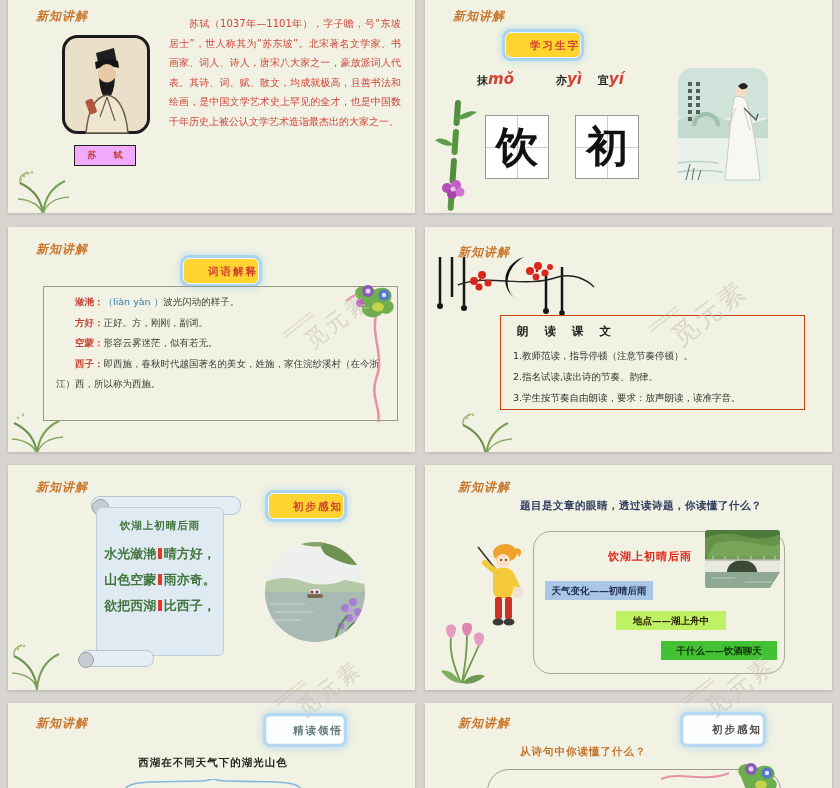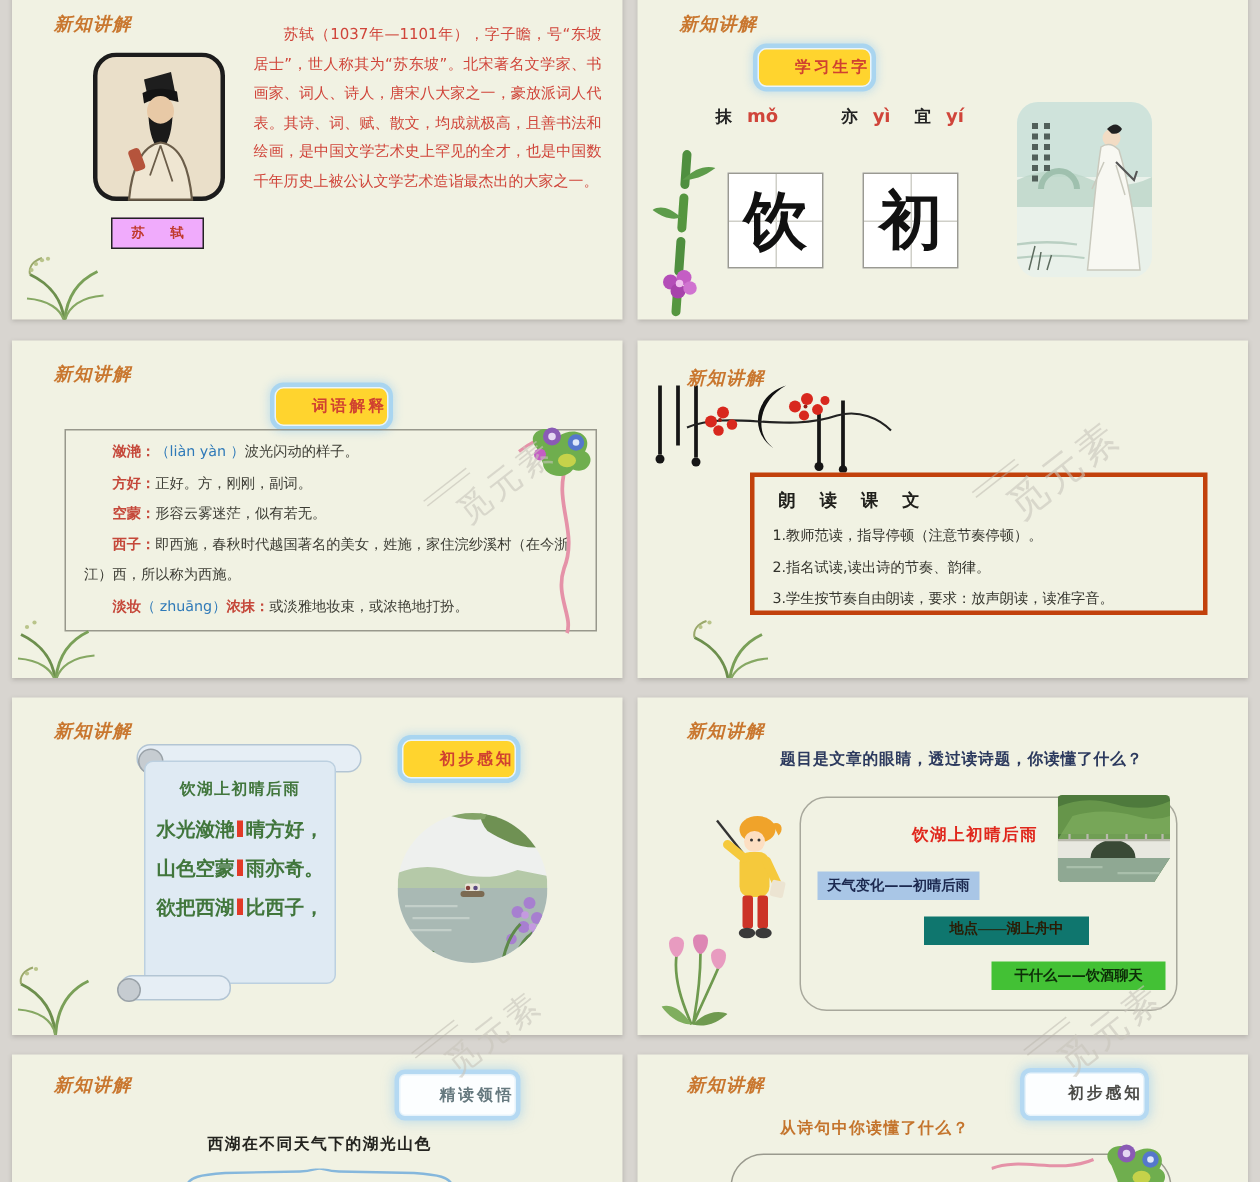--- a/index.html
+++ b/index.html
@@ -22,34 +22,34 @@
       background:rgba(185,182,172,.5);box-shadow:0 4px 0 rgba(185,182,172,.5);transform:rotate(0deg);}
   
   .bio{position:absolute;left:161px;top:26px;width:232px;font-size:10px;line-height:19.5px;
        color:#d0453a;text-align:justify;text-indent:2em;margin:0;}
   .portrait{position:absolute;left:54px;top:47px;}
   .plabel{position:absolute;left:66px;top:157px;width:60px;background:#f0abfc;border:1.5px solid #222;
           color:#c03a2e;font-size:9px;font-weight:bold;text-align:center;padding:3px 0;letter-spacing:7px;text-indent:7px;}
   
   .pyrow{position:absolute;left:52px;top:82px;display:flex;align-items:baseline;}
   .pyrow .hz{font-size:11px;font-weight:bold;color:#222;}
-  .pyrow .py{font-size:12px;font-weight:bold;color:#d0453a;margin-left:10px;}
+  .pyrow .py{font-size:15px;font-weight:bold;color:#d0453a;font-style:italic;}
   .gridbox{position:absolute;width:62px;height:62px;background:#fff;border:1.5px solid #9a9a92;}
   .gridbox .vline{position:absolute;left:50%;top:0;width:1px;height:100%;background:#cfcfc8;}
   .gridbox .hline{position:absolute;top:50%;left:0;height:1px;width:100%;background:#cfcfc8;}
   .gridbox .gchar{position:absolute;inset:0;display:flex;align-items:center;justify-content:center;
                   font-size:42px;font-weight:bold;color:#111;}
   
   .defbox{position:absolute;left:35px;top:59px;width:355px;height:135px;border:1px solid #98988c;
           padding:5px 12px 0 12px;box-sizing:border-box;}
   .defline{margin:0;font-size:9.5px;line-height:20.5px;color:#3c3c34;text-indent:2em;}
   .defline .term{color:#c5483a;font-weight:bold;}
   .defline .py{color:#2e79b8;}
   
-  .readbox{position:absolute;left:75px;top:88px;width:305px;height:95px;border:3px solid #c2410c;
+  .readbox{position:absolute;left:75px;top:88px;width:305px;height:95px;border:1px solid #c2410c;
            padding:8px 12px;box-sizing:border-box;}
   .readtitle{font-size:11.5px;font-weight:bold;color:#20201c;letter-spacing:6px;margin:0 0 6px 4px;}
   .readitem{margin:0;font-size:9.5px;line-height:21px;color:#33332c;}
   
   .scrollbody{position:absolute;left:88px;top:42px;width:126px;height:147px;background:#dfeaf3;
               border:1px solid #bcd0e0;border-radius:6px;}
   .rolltop{position:absolute;left:83px;top:31px;width:148px;height:17px;background:#e6eef5;
            border:1px solid #b3c5d4;border-radius:9px;}
   .rollbot{position:absolute;left:72px;top:185px;width:72px;height:15px;background:#e6eef5;
            border:1px solid #b3c5d4;border-radius:8px;}
@@ -61,21 +61,21 @@
   .circphoto{position:absolute;left:257px;top:77px;width:100px;height:100px;border-radius:50%;overflow:hidden;}
   
   .question6{position:absolute;left:95px;top:34px;width:305px;font-size:10.5px;font-weight:bold;
              color:#2c3a5e;letter-spacing:0.5px;}
   .mapbox{position:absolute;left:108px;top:66px;width:250px;height:141px;border:1px solid #a8a89c;
           border-radius:18px;}
   .mtitle{position:absolute;left:150px;top:84px;width:150px;text-align:center;font-size:11px;
           font-weight:bold;color:#e0271c;letter-spacing:1px;}
   .tag{position:absolute;height:19px;line-height:19px;text-align:center;font-size:9.5px;font-weight:bold;}
   .tag-blue{left:120px;top:116px;width:108px;background:#a9c6e6;color:#1c2950;}
-  .tag-orange{left:191px;top:146px;width:110px;background:#0f766e;color:#2a1c05;font-family:Liberation Serif, serif;}
+  .tag-orange{left:191px;top:146px;width:110px;background:#bef264;color:#2a1c05;}
   .tag-green{left:236px;top:176px;width:116px;background:#43c135;color:#0d2e08;}
   .bridgephoto{position:absolute;left:280px;top:65px;width:75px;height:58px;border-radius:3px;overflow:hidden;
                clip-path:polygon(0 0,100% 0,100% 72%,86% 100%,0 100%);}
   
   .text7{position:absolute;left:100px;top:53px;width:210px;text-align:center;font-size:10.5px;
          font-weight:bold;color:#24241f;letter-spacing:1px;}
   .question8{position:absolute;left:95px;top:42px;font-size:10.5px;font-weight:bold;color:#c4742c;letter-spacing:1px;}
   .box8{position:absolute;left:62px;top:66px;width:292px;height:150px;border:1px solid #9a9a8e;border-radius:22px;}
   .decor{position:absolute;}
 </style>
@@ -182,21 +182,20 @@
   </section>
 
   <section class="slide" style="left:8px;top:227px;">
     <div class="hdr">新知讲解</div>
     <div class="ybtn" style="left:175px;top:31px;width:74px;height:24px;">词语解释</div>
     <div class="defbox">
       <p class="defline"><span class="term">潋滟：</span><span class="py">（liàn yàn ）</span><span>波光闪动的样子。</span></p>
       <p class="defline"><span class="term">方好：</span><span>正好。方，刚刚，副词。</span></p>
       <p class="defline"><span class="term">空蒙：</span><span>形容云雾迷茫，似有若无。</span></p>
       <p class="defline"><span class="term">西子：</span><span>即西施，春秋时代越国著名的美女，姓施，家住浣纱溪村（在今浙江）西，所以称为西施。</span></p>
-      <p class="defline"><span class="term">淡妆</span><span class="py">（ zhuāng）</span><span class="term">浓抹：</span><span>或淡雅地妆束，或浓艳地打扮。</span></p>
     </div>
     <svg class="decor" style="left:330px;top:52px;z-index:3;" width="62" height="145" viewBox="0 0 62 145">
       <path d="M40 30 C30 55 48 75 38 100 C32 118 44 132 40 143" stroke="#e592a8" stroke-width="2.5" fill="none"></path>
       <path d="M8 22 C20 12 32 10 44 16" stroke="#e592a8" stroke-width="2" fill="none"></path>
       <path d="M20 20 C10 8 30 2 34 12 C46 4 58 12 52 22 C60 26 54 38 44 34 C38 42 24 38 24 30 Z" fill="#6fae4e"></path>
       <circle cx="30" cy="12" r="6" fill="#8a5bb5"></circle>
         <circle cx="30" cy="12" r="2.5" fill="#e5d7f2"></circle>
       <circle cx="46" cy="16" r="5.5" fill="#5577cc"></circle>
         <circle cx="46" cy="16" r="2.2" fill="#dfe8fa"></circle>
       <ellipse cx="40" cy="28" rx="6" ry="4.5" fill="#c6d24a"></ellipse>

